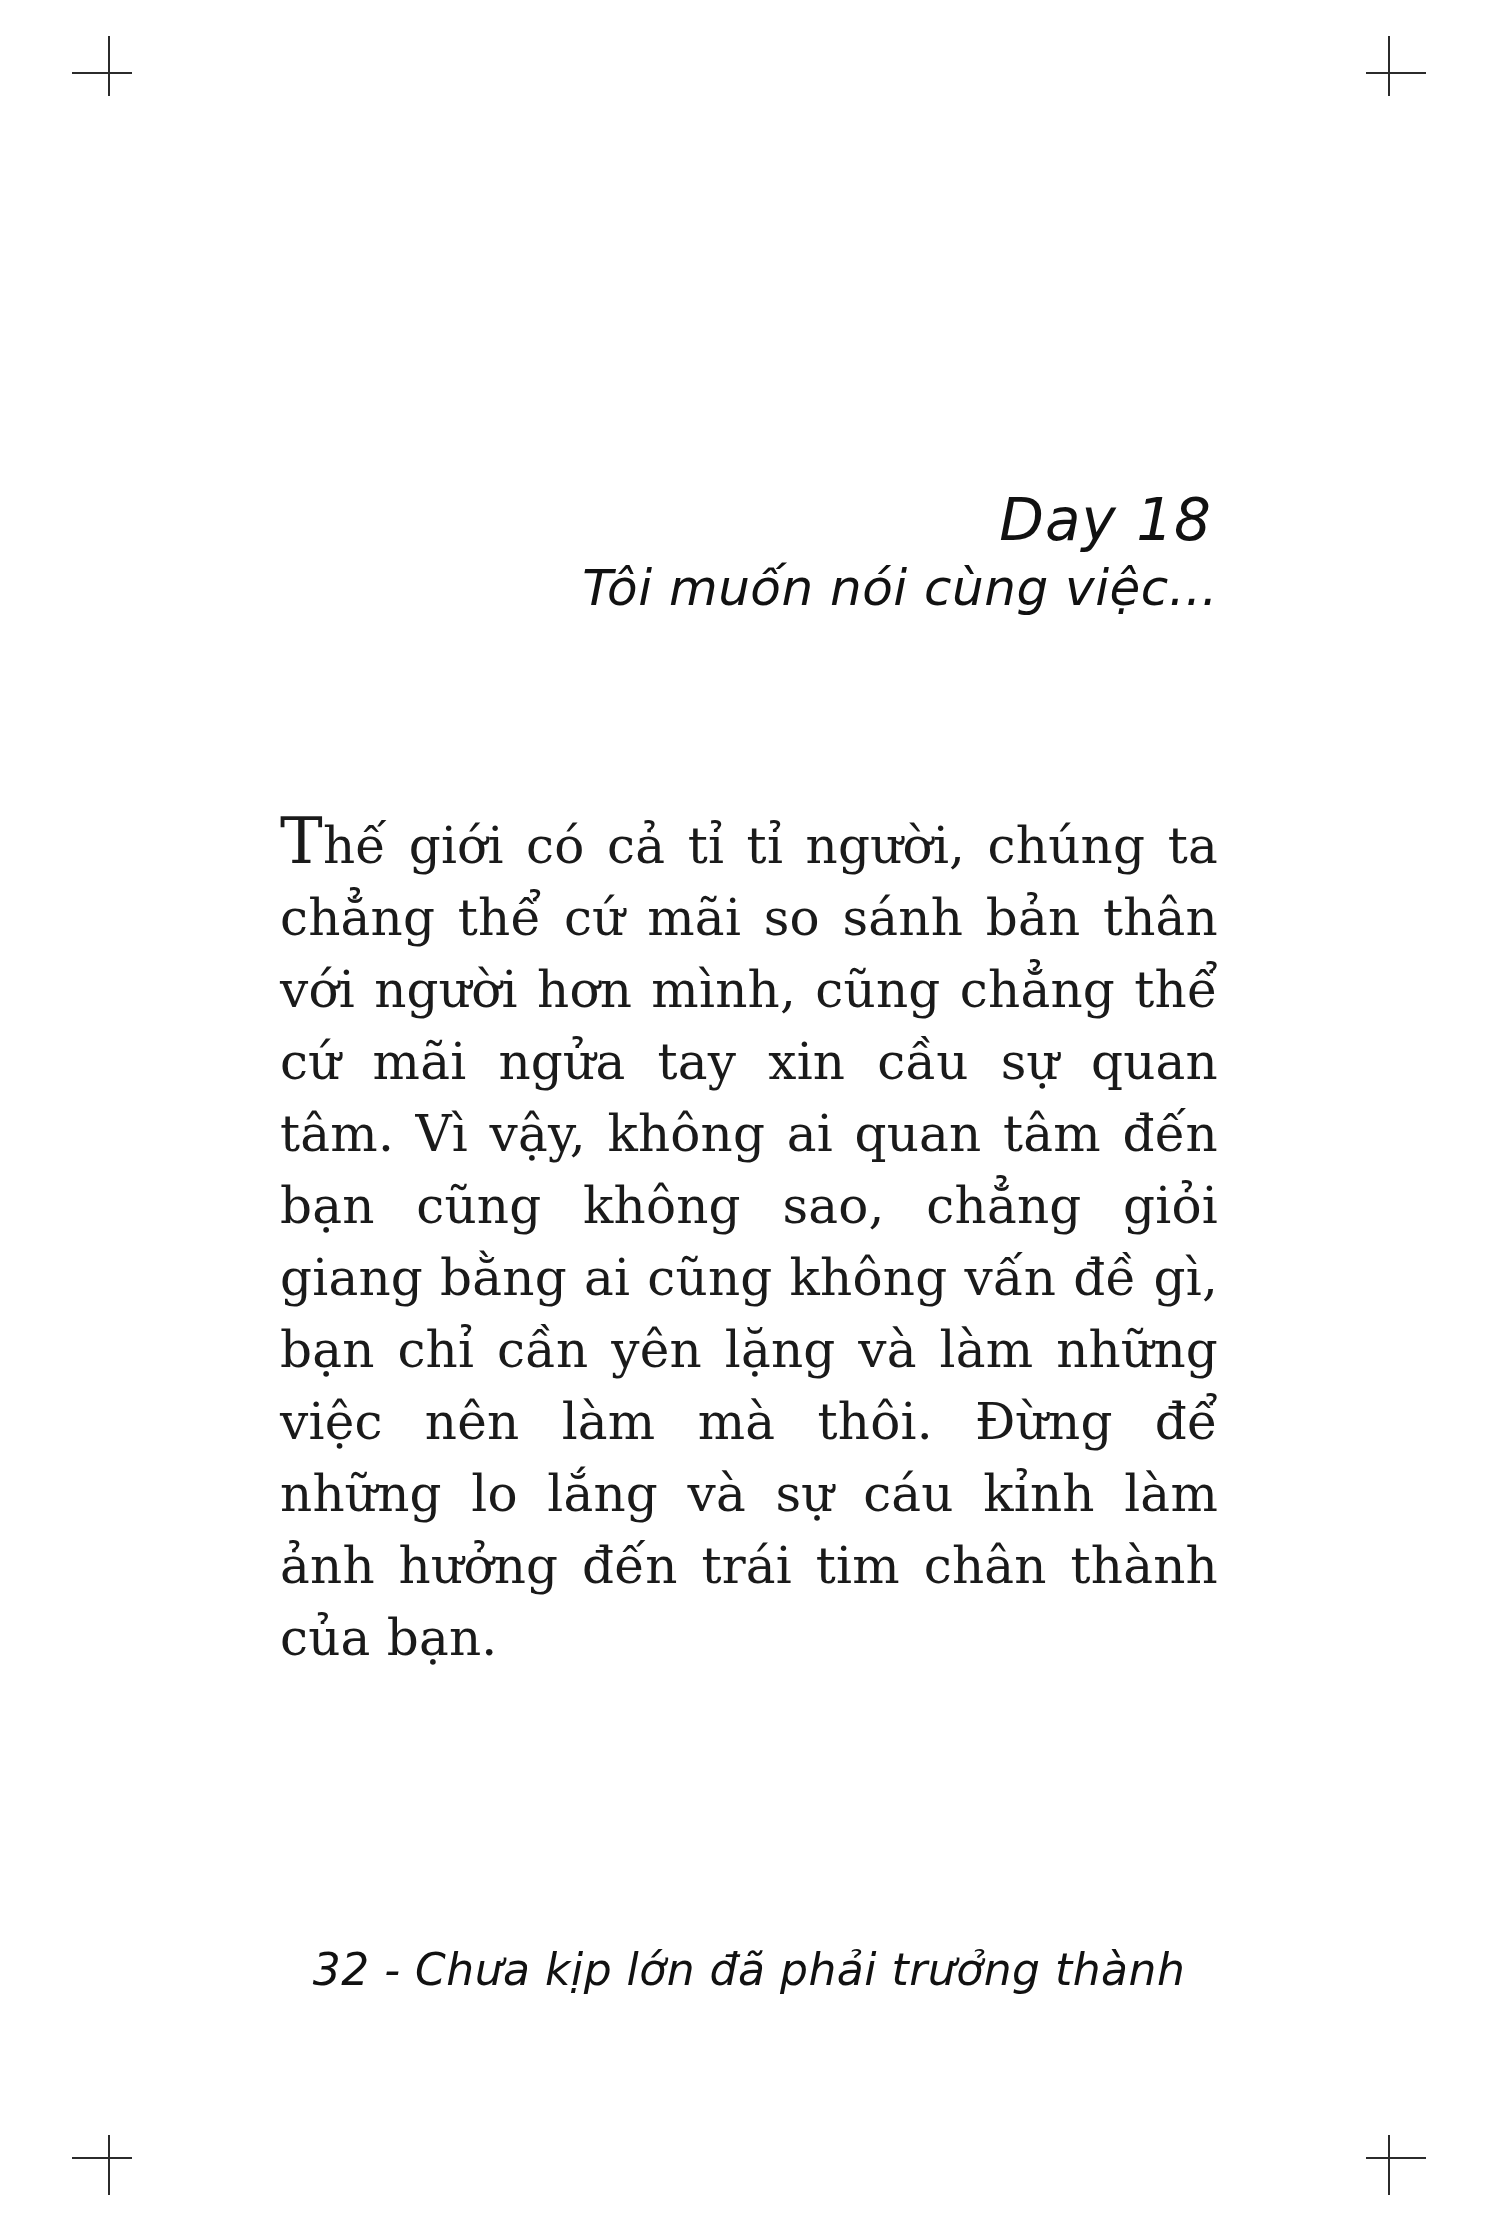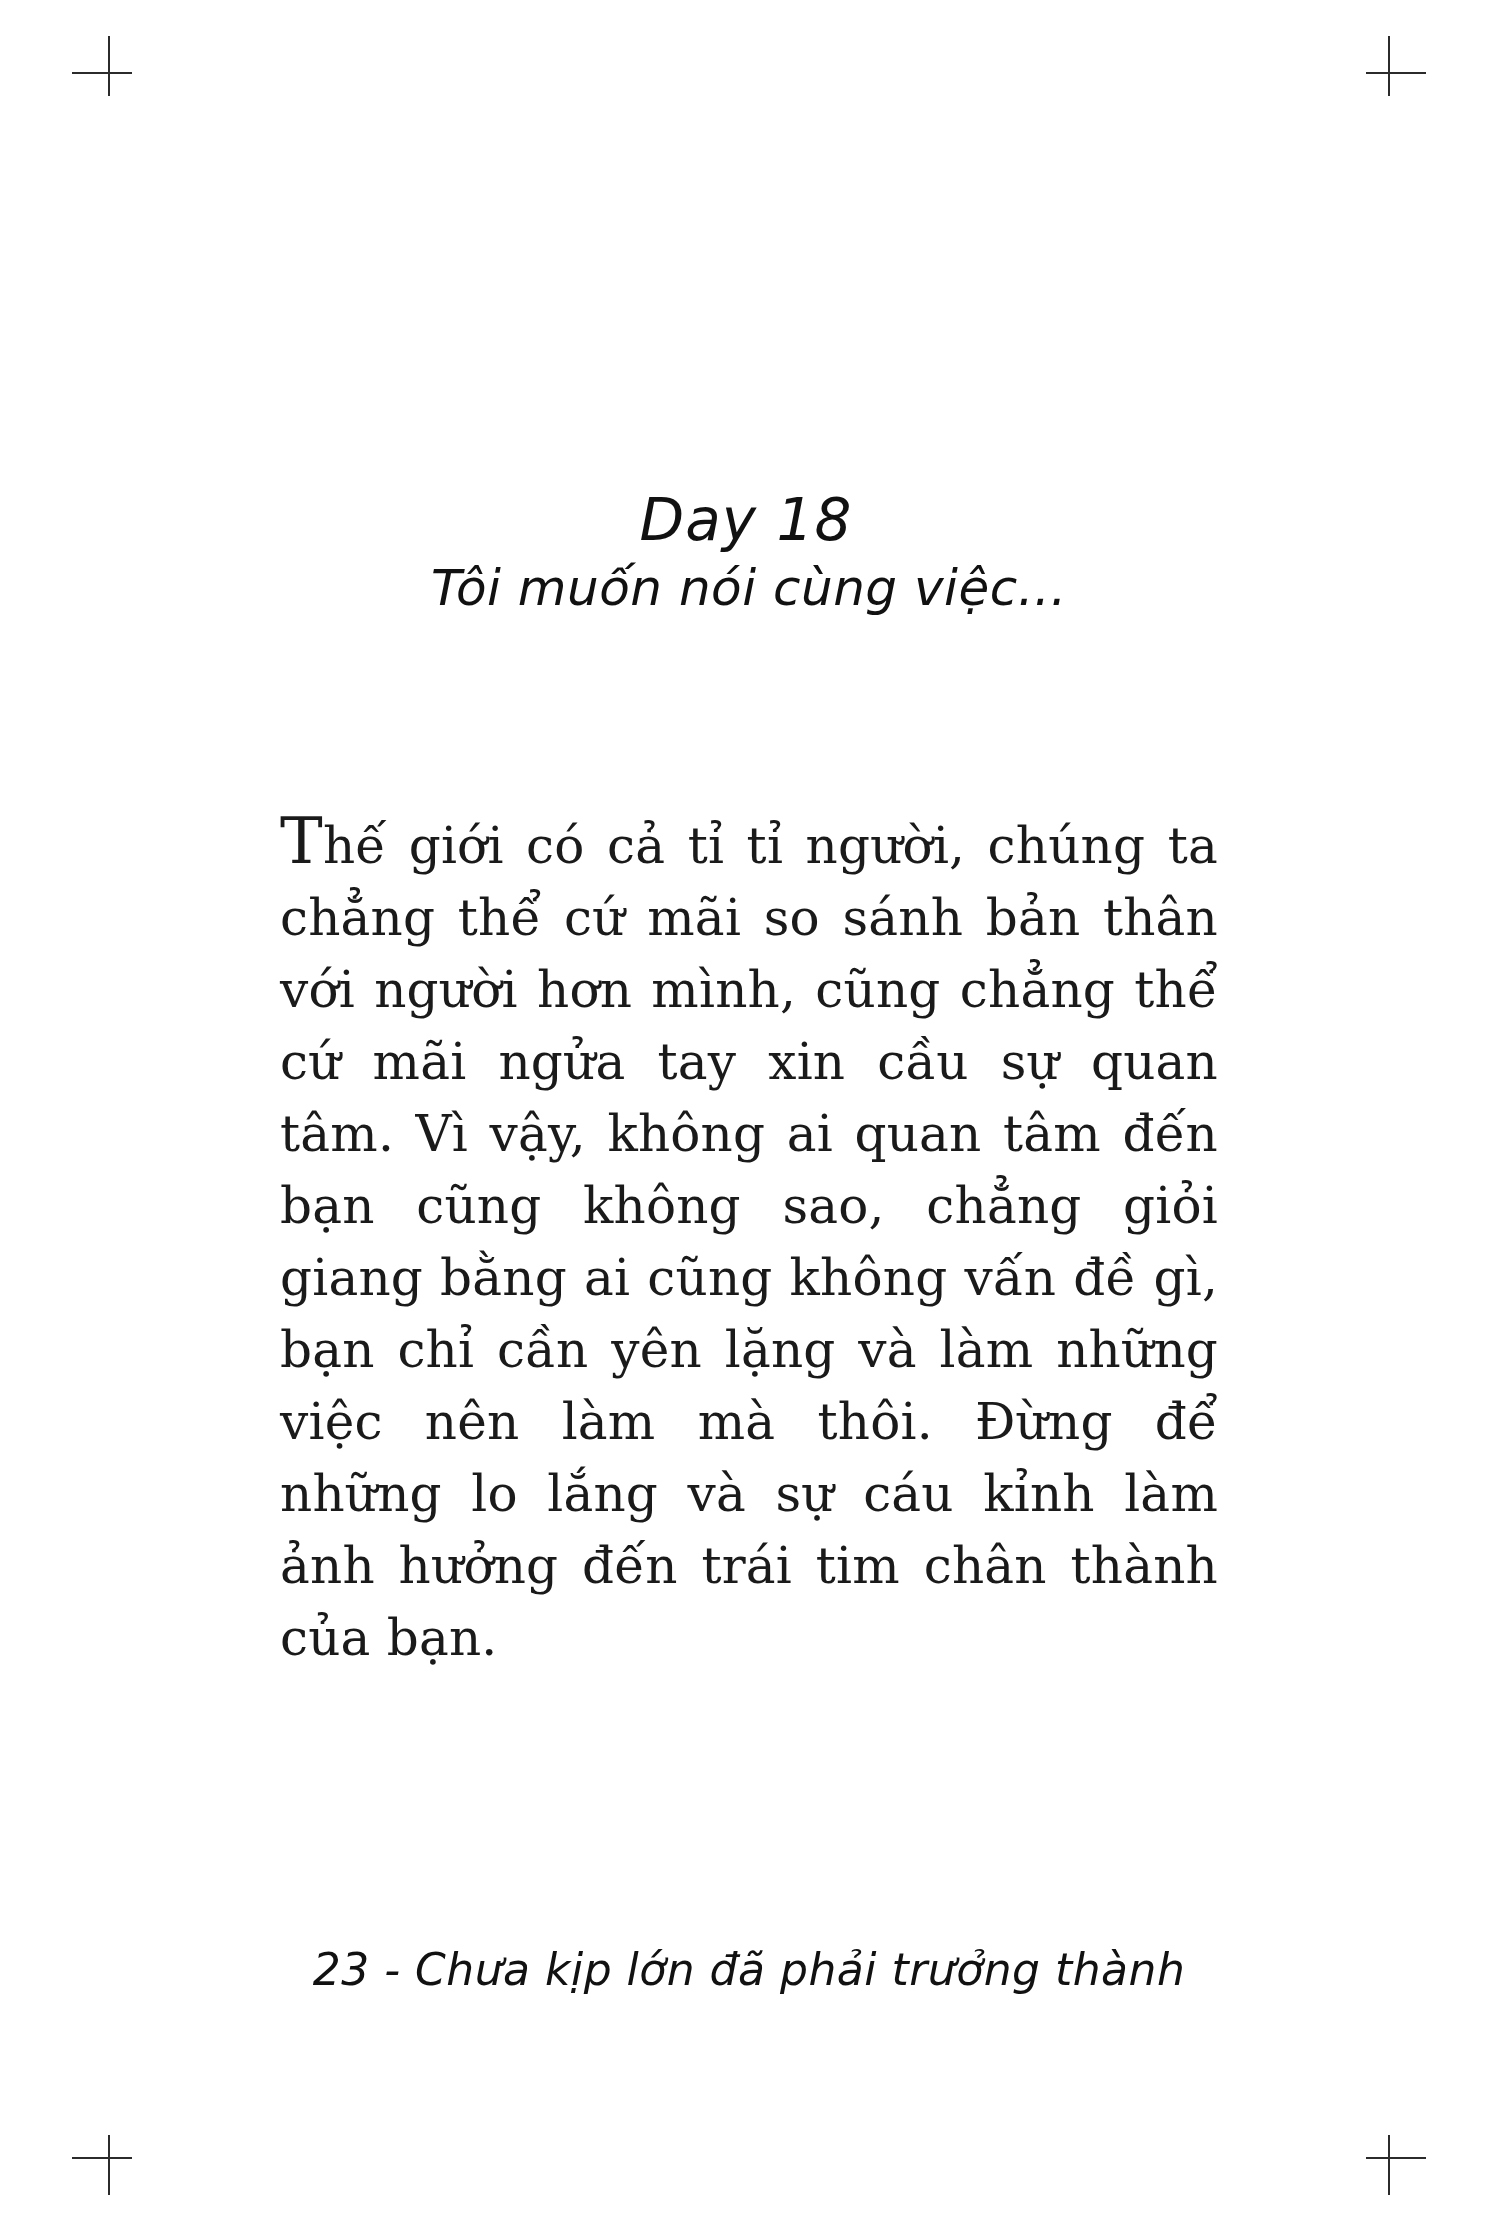--- a/index.html
+++ b/index.html
@@ -51,21 +51,21 @@
     left: 0;
     top: 0;
     width: 1498px;
     height: 2231px;
     box-sizing: border-box;
     padding: 0 280px 0 280px;
   }
 
   .heading-block {
     margin-top: 490px;
-    text-align: center;
+    text-align: right;
     font-family: "DejaVu Sans", sans-serif;
     font-style: italic;
     color: #111111;
   }
   .day-line {
     font-size: 58px;
     letter-spacing: 1px;
     line-height: 1.05;
     font-weight: 400;
     padding-right: 6px;
@@ -133,15 +133,15 @@
 
   <div class="heading-block">
     <div class="day-line">Day 18</div>
     <div class="subtitle-line">Tôi muốn nói cùng việc...</div>
   </div>
 
   <div class="body-block">
     <p><span class="dropcap">T</span><span>hế giới có cả tỉ tỉ người, chúng ta chẳng thể cứ mãi so sánh bản thân với người hơn mình, cũng chẳng thể cứ mãi ngửa tay xin cầu sự quan tâm. Vì vậy, không ai quan tâm đến bạn cũng không sao, chẳng giỏi giang bằng ai cũng không vấn đề gì, bạn chỉ cần yên lặng và làm những việc nên làm  mà thôi. Đừng để những lo lắng và sự cáu kỉnh làm ảnh hưởng đến trái tim chân thành của bạn.</span></p>
   </div>
 
-  <div class="footer">23 - Chưa kịp lớn đã phải trưởng thành</div>
+  <div class="footer">32 - Chưa kịp lớn đã phải trưởng thành</div>
 
 </div>
 
 </body></html>

